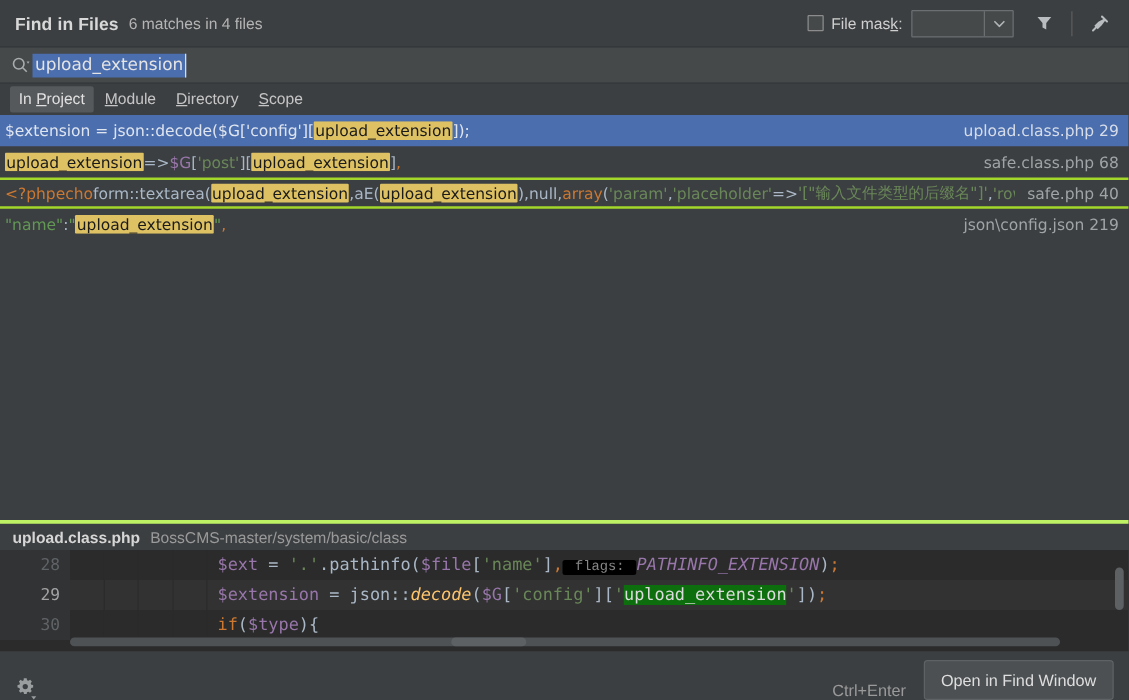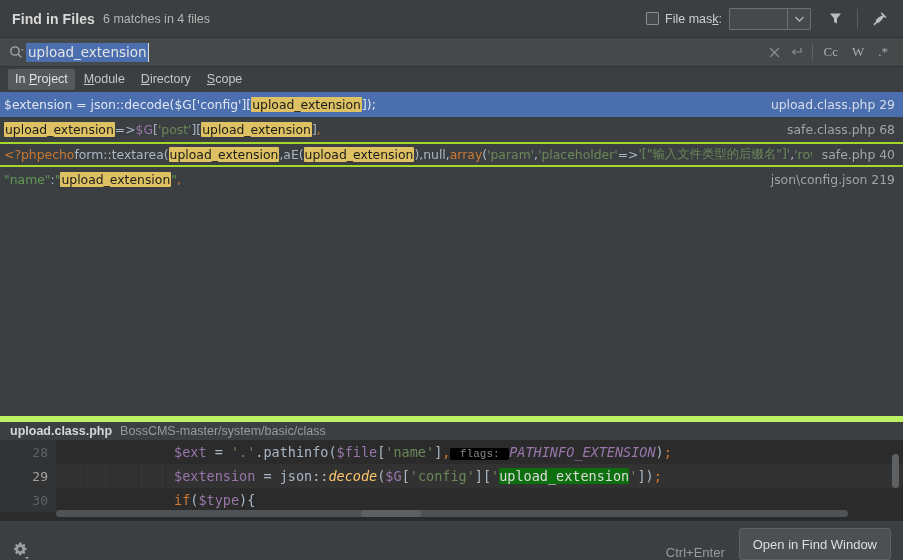--- a/index.html
+++ b/index.html
@@ -135,21 +135,21 @@
   .c-sel { color: #dfe5ef; }
   .c-str { color: #6a8759; }
   .c-kw  { color: #cc7832; }
   .c-var { color: #9876aa; }
   .c-grn { color: #629755; }
   .c-orn { color: #cc7832; }
 
   
   .preview-head {
     height: 24px; background: #3c3f41;
-    border-top: 6px solid #bef264;
+    border-top: 3px solid #bef264;
     display: flex; align-items: center; padding-left: 10px;
     flex: 0 0 auto;
   }
   .ph-name { font-size: 12.5px; font-weight: bold; color: #d6d6d6; }
   .ph-path { font-size: 12.5px; color: #9a9a9a; margin-left: 8px; }
 
   
   .editor {
     flex: 0 0 auto; height: 80px;
     background: #2b2b2b; position: relative; overflow: hidden;
@@ -262,37 +262,20 @@
     <div class="icon-btn" style="width:20px;">
       <svg width="15" height="14" viewBox="0 0 15 14">
         <circle cx="6" cy="6" r="4.2" stroke="#a8acae" stroke-width="1.3" fill="none"></circle>
         <path d="M9.2 9.2 L12.4 12.4" stroke="#a8acae" stroke-width="1.3"></path>
         <path d="M12.3 4.2 L14.6 4.2 L13.45 6.0 Z" fill="#a8acae"></path>
       </svg>
     </div>
     <div class="search-input-wrap">
       <span class="search-val">upload_extension</span>
     </div>
-    <div class="sb-right">
-      <div class="sb-tool">
-        <svg width="11" height="11" viewBox="0 0 11 11">
-            <path d="M1 1 L10 10 M10 1 L1 10" stroke="#8b8f91" stroke-width="1.2"></path>
-          </svg>
-      </div>
-      <div class="sb-tool">
-        <svg width="13" height="12" viewBox="0 0 13 12">
-          <path d="M11 2 V6 H3" stroke="#8b8f91" stroke-width="1.2" fill="none"></path>
-          <path d="M5.4 3.6 L2.6 6 L5.4 8.4" stroke="#8b8f91" stroke-width="1.2" fill="none"></path>
-        </svg>
-      </div>
-      <div class="sb-sep"></div>
-      <span class="sb-txt">Cc</span>
-      <span class="sb-txt">W</span>
-      <span class="sb-txt">.*</span>
-    </div>
   </div>
 
   <div class="tabs">
     <span class="tab active">In <u>P</u>roject</span>
     <span class="tab"><u>M</u>odule</span>
     <span class="tab"><u>D</u>irectory</span>
     <span class="tab"><u>S</u>cope</span>
   </div>
 
   <div class="results" id="results">

